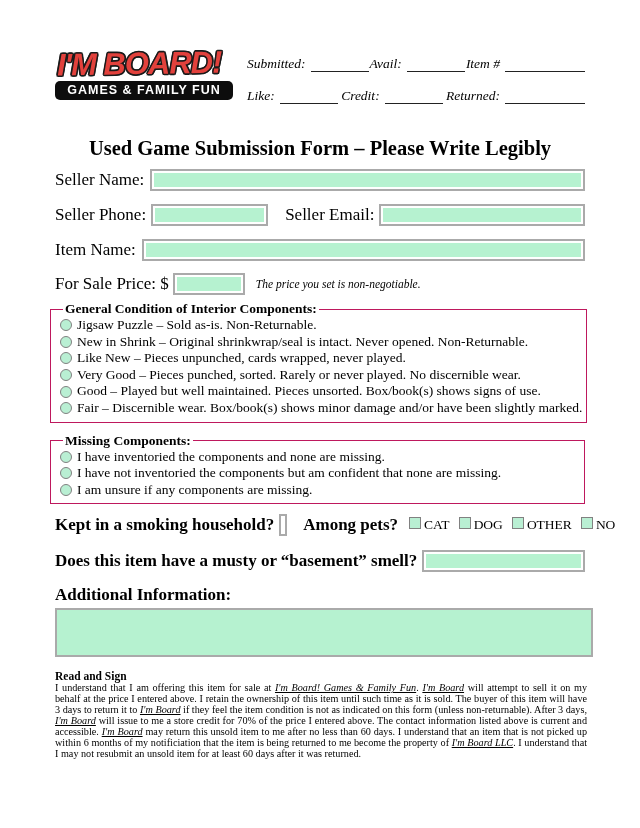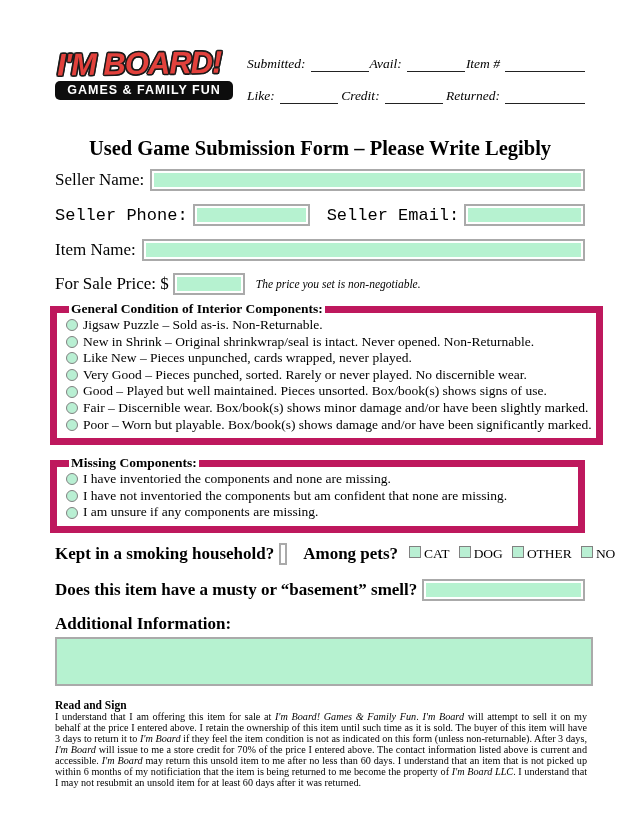--- a/index.html
+++ b/index.html
@@ -41,21 +41,21 @@
   .flabel { font-size:17px; white-space:nowrap; }
   .flabel.b { font-weight:bold; }
   .gfield {
     height:22px; border:2px solid #aaaaaa; padding:2px;
     background-color:#b6f2d0; background-clip:content-box;
   }
   .grow1 { flex:1; }
   .note { font-style:italic; font-size:11.5px; margin-left:11px; white-space:nowrap; }
 
   
-  fieldset { border:7px solid #be185d; margin:0 0 0 -5px; padding:0 4px 5px 9px; }
+  fieldset { border:1px solid #be185d; margin:0 0 0 -5px; padding:0 4px 5px 9px; }
   legend { font-size:13.5px; font-weight:bold; padding:0 2px; margin-left:3px; }
   .opt { display:flex; align-items:center; line-height:16.6px; height:16.6px; font-size:13.5px; }
   .radio {
     flex:0 0 auto; width:12px; height:12px; border-radius:50%;
     background:#b9efd3; border:1px solid #818181; margin-right:5px;
   }
   .checkbox {
     flex:0 0 auto; width:12px; height:12px;
     background:#b9efd3; border:1px solid #818181; margin-right:3px;
   }
@@ -65,21 +65,21 @@
   
   .pets { display:flex; align-items:center; margin-left:12px; }
   .pet { display:flex; align-items:flex-start; margin-left:9px; font-size:13.5px; }
 
   
   .addl-box { height:49px; border:2px solid #aaaaaa; background:#b6f2d0; margin-top:3px; margin-right:-8px; }
 
   
   .agree-title { font-size:11.5px; font-weight:bold; margin-top:13px; }
   .agreement { font-size:10.2px; line-height:11px; text-align:justify; margin-right:-2px; }
-  .agreement i { font-style:italic; }
+  .agreement i { font-style:italic;text-decoration:underline; }
 </style>
 </head>
 <body>
 
 <div class="page">
   <div class="content">
 
     <div class="header">
       <div class="logo">
         <div class="logo-top">I'M BOARD!</div>
@@ -125,21 +125,21 @@
 
     <div class="form-title">
       <span>Used Game Submission Form – </span><span class="it">Please Write Legibly</span>
     </div>
 
     <div class="frow" style="margin-top:9px;">
       <span class="flabel">Seller Name:</span>
       <span class="gfield grow1" style="margin-left:6px;"></span>
     </div>
 
-    <div class="frow" style="margin-top:13px;font-family:Liberation Mono, monospace;">
+    <div class="frow" style="margin-top:13px;">
       <span class="flabel">Seller Phone:</span>
       <span class="gfield" style="width:117px; margin-left:5px;"></span>
       <span class="flabel" style="margin-left:17px;">Seller Email:</span>
       <span class="gfield grow1" style="margin-left:5px;"></span>
     </div>
 
     <div class="frow" style="margin-top:13px;">
       <span class="flabel">Item Name:</span>
       <span class="gfield grow1" style="margin-left:6px;"></span>
     </div>
@@ -177,24 +177,20 @@
           <div class="opt">
             <span class="radio"></span>
             <span class="opt-text">Good – Played but well maintained. Pieces unsorted. Box/book(s) shows signs of use.</span>
           </div>
 
           <div class="opt">
             <span class="radio"></span>
             <span class="opt-text">Fair – Discernible wear. Box/book(s) shows minor damage and/or have been slightly marked.</span>
           </div>
 
-          <div class="opt">
-            <span class="radio"></span>
-            <span class="opt-text">Poor – Worn but playable. Box/book(s) shows damage and/or have been significantly marked.</span>
-          </div>
         </div>
     </fieldset>
 
     <fieldset style="margin-top:10px;">
       <legend>Missing Components:</legend>
       <div>
 
           <div class="opt">
             <span class="radio"></span>
             <span class="opt-text">I have inventoried the components and none are missing.</span>

